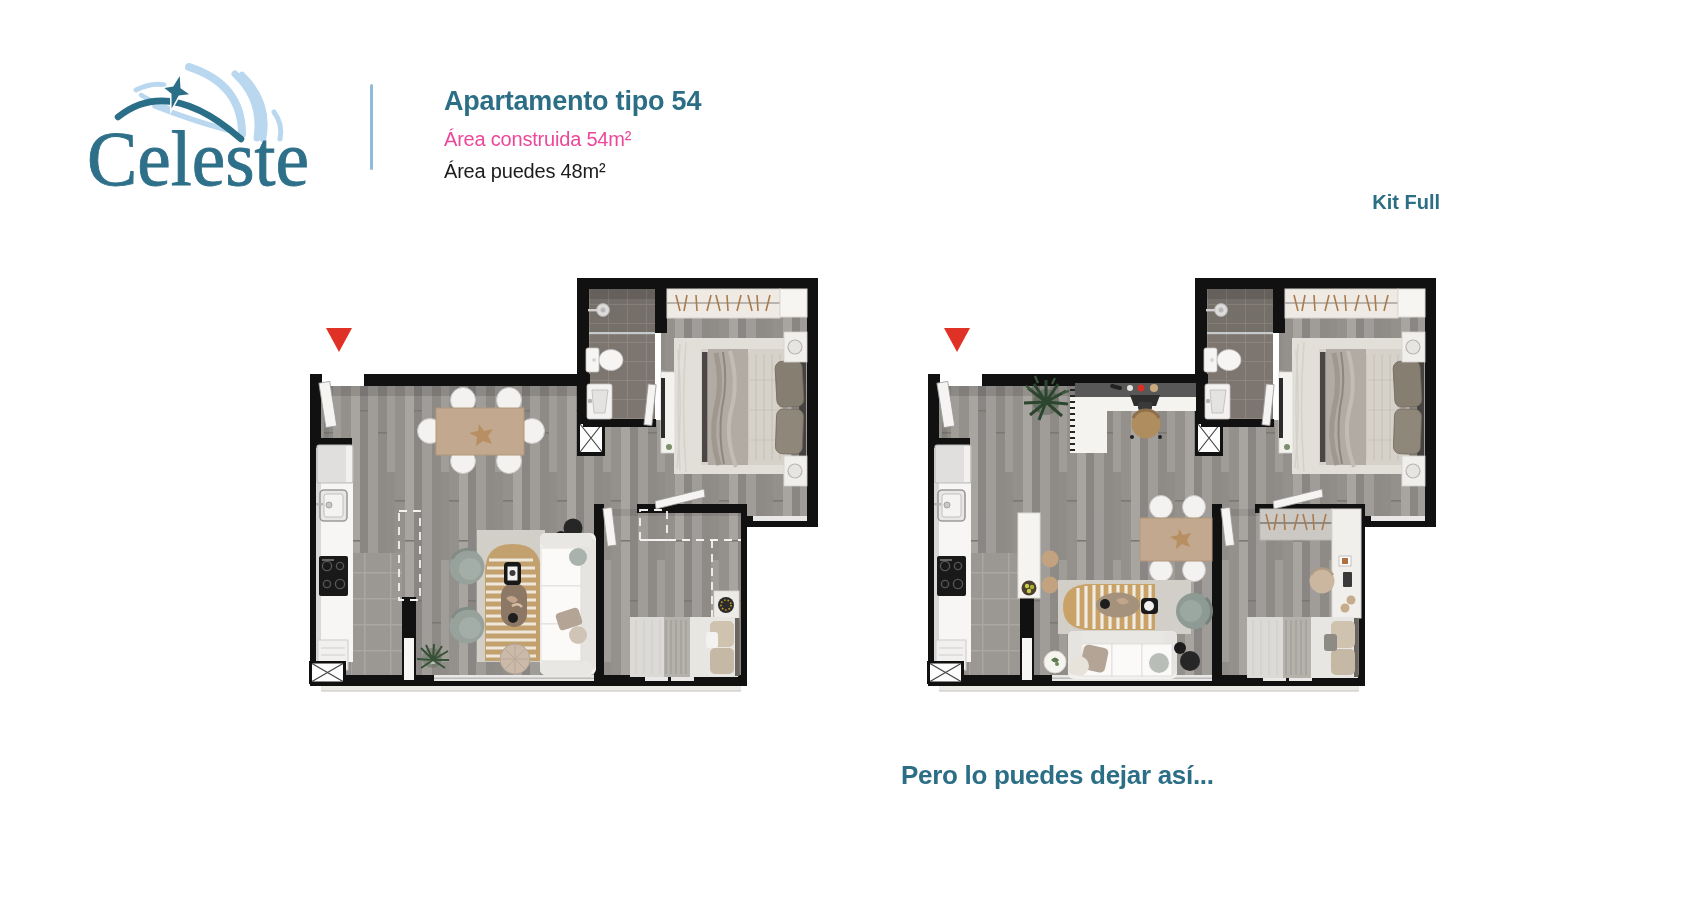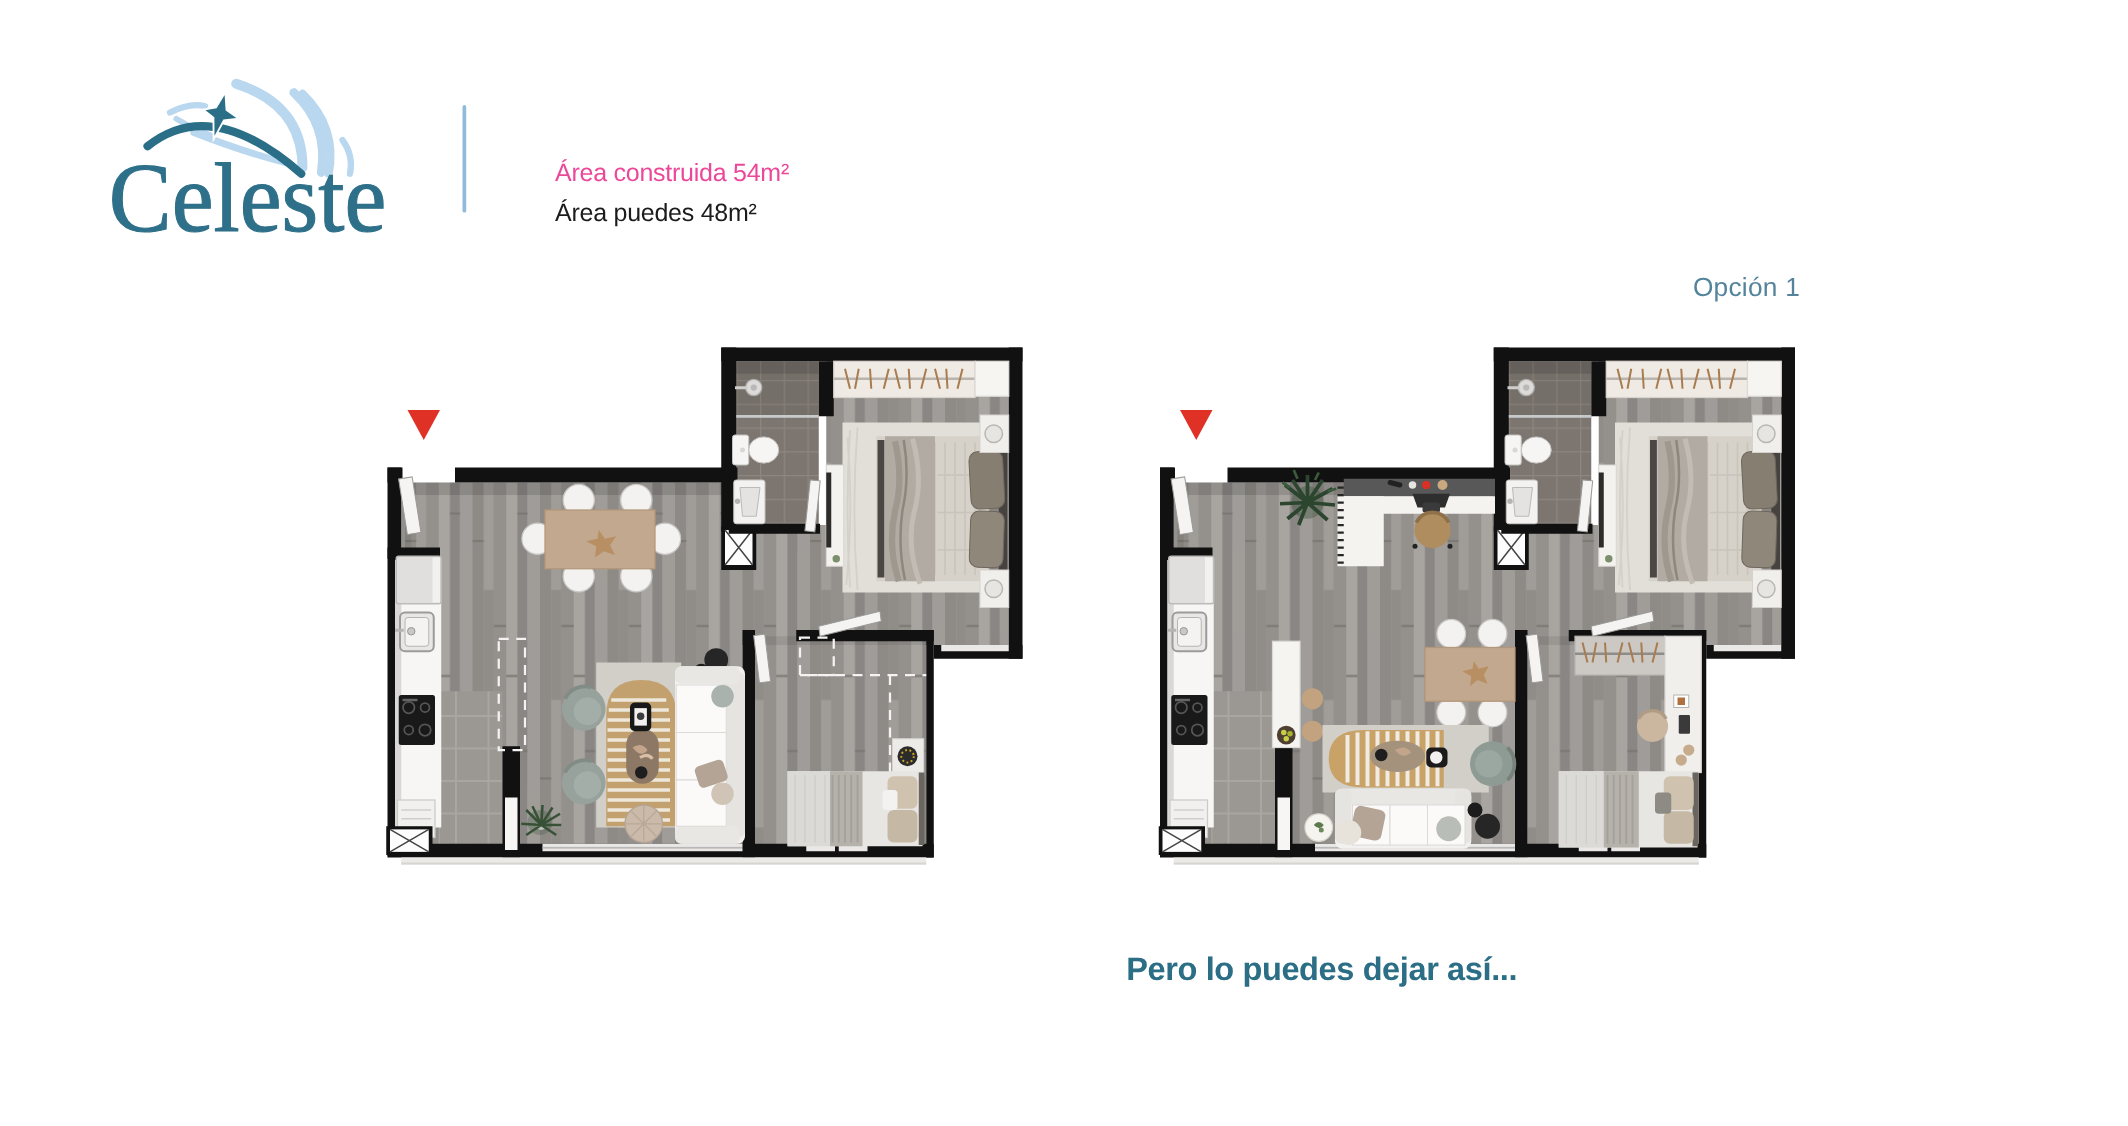--- a/index.html
+++ b/index.html
@@ -766,23 +766,24 @@
 
   <path d="M48,57 Q99,16 171,79" fill="none" stroke="#2a6e87" stroke-width="6.5" stroke-linecap="round"></path>
 
   <polygon points="109.7,16.0 103.3,26.5 94.4,28.1 101.5,33.7 101.6,48.5 108.7,35.5 119.1,34.3 110.5,28.3" fill="#2a6e87" stroke="#ffffff" stroke-width="3" paint-order="stroke"></polygon>
 
   <text x="17" y="125" font-family="Liberation Serif, serif" font-size="79" textLength="222" lengthAdjust="spacingAndGlyphs" fill="#2e7089" stroke="#2e7089" stroke-width="0.9">Celeste</text>
 </svg>
 
 <div class="abs" style="left:370px;top:84px;width:3px;height:86px;background:#8fbcdd;border-radius:2px;"></div>
 
+<div class="abs" style="left:444px;top:86px;font-size:27px;font-weight:bold;letter-spacing:-0.2px;color:#2b6e85;">Apartamento tipo 54</div>
 
 <div class="abs" style="left:444px;top:128px;font-size:20px;letter-spacing:-0.2px;color:#ec4899;">Área construida 54m²</div>
 
 <div class="abs" style="left:444px;top:160px;font-size:20px;letter-spacing:-0.2px;color:#1c1c1c;">Área puedes 48m²</div>
 
-
-<div class="abs" style="left:1140px;top:219px;width:300px;text-align:right;font-size:21px;letter-spacing:0.2px;color:#54849c;">Opción 1</div>
+<div class="abs" style="left:1140px;top:191px;width:300px;text-align:right;font-size:20px;font-weight:bold;color:#2b6e85;">Kit Full</div>
+
 
 
 <div class="abs" style="left:901px;top:760px;width:520px;text-align:left;font-size:26px;font-weight:bold;letter-spacing:-0.3px;color:#2b6e85;">Pero lo puedes dejar así...</div>
 </div>
 
 </body></html>

